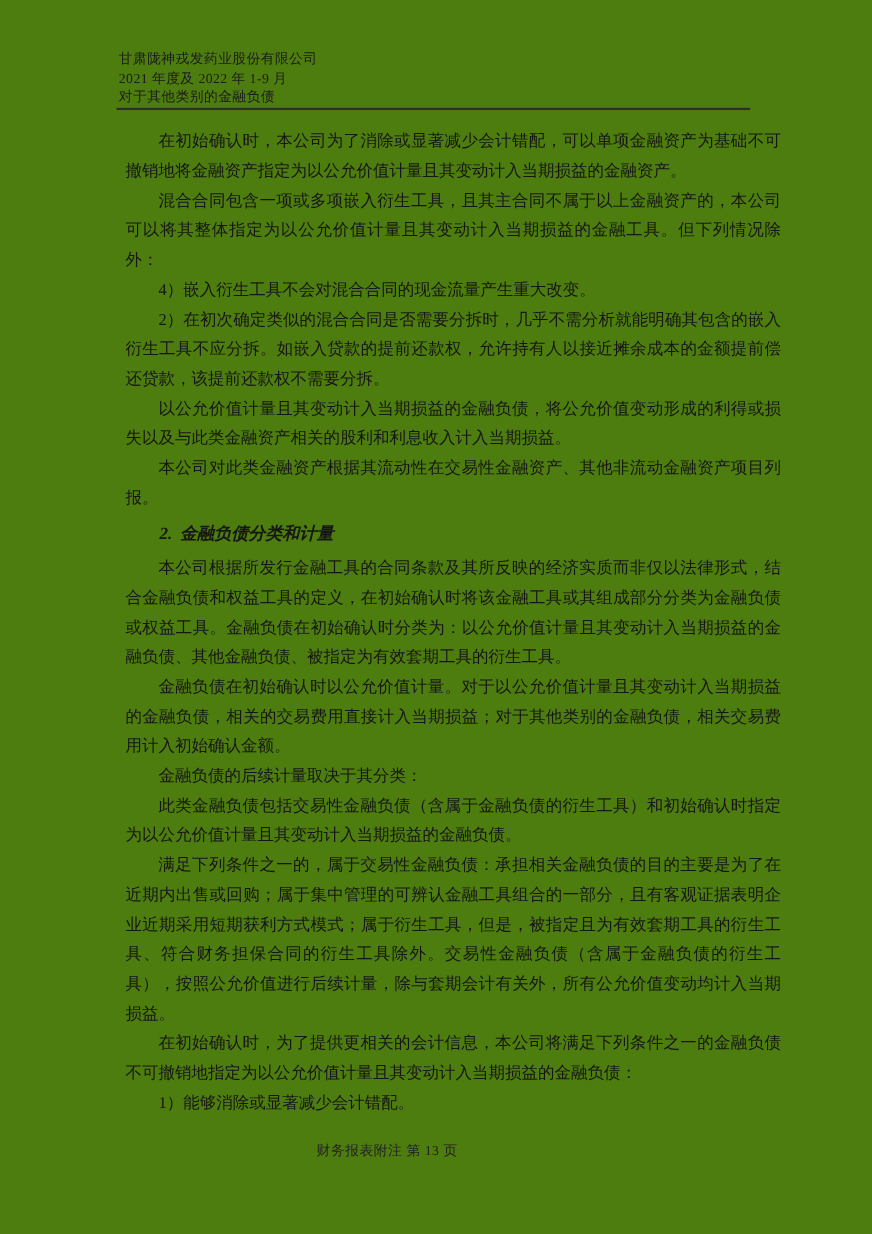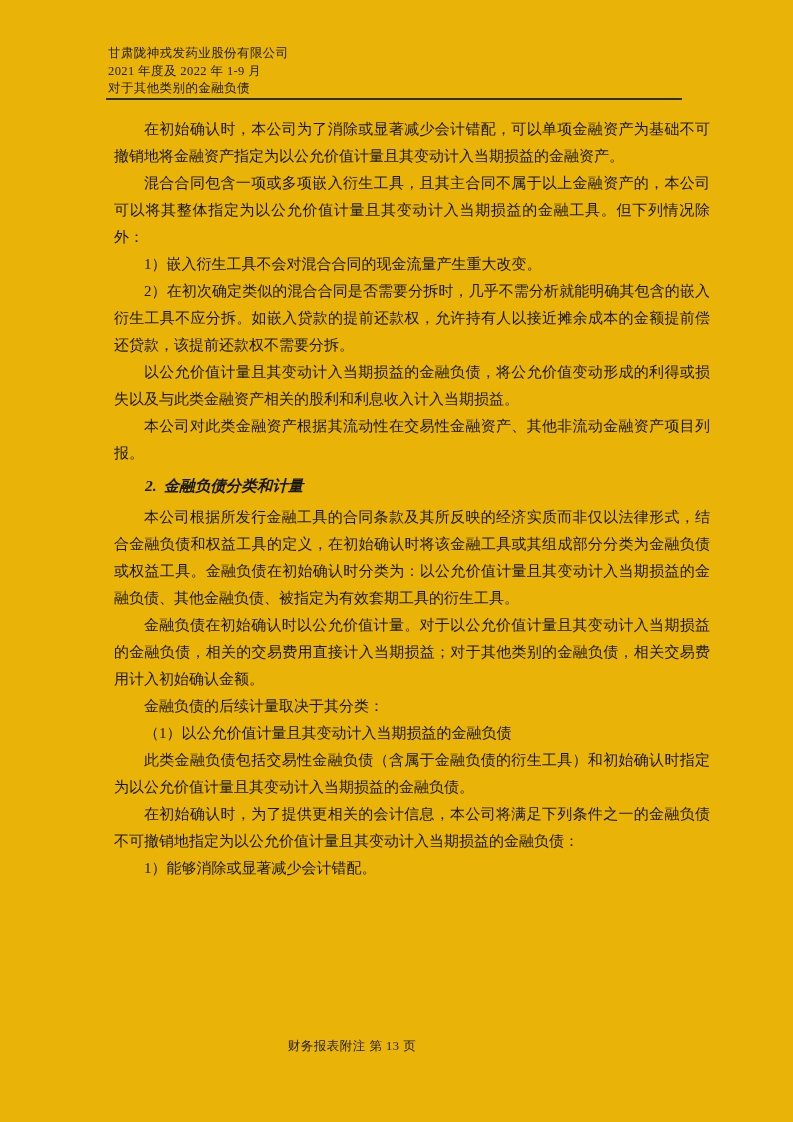--- a/index.html
+++ b/index.html
@@ -4,21 +4,21 @@
 <style>
   html, body {
     margin: 0;
     padding: 0;
     background: #ffffff;
   }
   .page {
     position: relative;
     width: 793px;
     height: 1122px;
-    background: #eab308;
+    background: #4d7c0f;
     overflow: hidden;
     font-family: "Liberation Serif", "DejaVu Serif", serif;
     color: #1b1b1b;
   }
   .doc-header {
     position: absolute;
     left: 108px;
     top: 45px;
     font-size: 12.5px;
     line-height: 17.5px;
@@ -78,32 +78,32 @@
     <div>甘肃陇神戎发药业股份有限公司</div>
     <div>2021 年度及 2022 年 1-9 月</div>
     <div>对于其他类别的金融负债</div>
   </header>
 
   <div class="rule"></div>
 
   <main class="doc-body">
     <p>在初始确认时，本公司为了消除或显著减少会计错配，可以单项金融资产为基础不可撤销地将金融资产指定为以公允价值计量且其变动计入当期损益的金融资产。</p>
     <p>混合合同包含一项或多项嵌入衍生工具，且其主合同不属于以上金融资产的，本公司可以将其整体指定为以公允价值计量且其变动计入当期损益的金融工具。但下列情况除外：</p>
-    <p>1）嵌入衍生工具不会对混合合同的现金流量产生重大改变。</p>
+    <p>4）嵌入衍生工具不会对混合合同的现金流量产生重大改变。</p>
     <p>2）在初次确定类似的混合合同是否需要分拆时，几乎不需分析就能明确其包含的嵌入衍生工具不应分拆。如嵌入贷款的提前还款权，允许持有人以接近摊余成本的金额提前偿还贷款，该提前还款权不需要分拆。</p>
     <p>以公允价值计量且其变动计入当期损益的金融负债，将公允价值变动形成的利得或损失以及与此类金融资产相关的股利和利息收入计入当期损益。</p>
     <p>本公司对此类金融资产根据其流动性在交易性金融资产、其他非流动金融资产项目列报。</p>
 
     <p class="heading"><span class="num">2.</span><span>金融负债分类和计量</span></p>
 
     <p>本公司根据所发行金融工具的合同条款及其所反映的经济实质而非仅以法律形式，结合金融负债和权益工具的定义，在初始确认时将该金融工具或其组成部分分类为金融负债或权益工具。金融负债在初始确认时分类为：以公允价值计量且其变动计入当期损益的金融负债、其他金融负债、被指定为有效套期工具的衍生工具。</p>
     <p>金融负债在初始确认时以公允价值计量。对于以公允价值计量且其变动计入当期损益的金融负债，相关的交易费用直接计入当期损益；对于其他类别的金融负债，相关交易费用计入初始确认金额。</p>
     <p>金融负债的后续计量取决于其分类：</p>
-    <p>（1）以公允价值计量且其变动计入当期损益的金融负债</p>
     <p>此类金融负债包括交易性金融负债（含属于金融负债的衍生工具）和初始确认时指定为以公允价值计量且其变动计入当期损益的金融负债。</p>
+    <p>满足下列条件之一的，属于交易性金融负债：承担相关金融负债的目的主要是为了在近期内出售或回购；属于集中管理的可辨认金融工具组合的一部分，且有客观证据表明企业近期采用短期获利方式模式；属于衍生工具，但是，被指定且为有效套期工具的衍生工具、符合财务担保合同的衍生工具除外。交易性金融负债（含属于金融负债的衍生工具），按照公允价值进行后续计量，除与套期会计有关外，所有公允价值变动均计入当期损益。</p>
     <p>在初始确认时，为了提供更相关的会计信息，本公司将满足下列条件之一的金融负债不可撤销地指定为以公允价值计量且其变动计入当期损益的金融负债：</p>
     <p>1）能够消除或显著减少会计错配。</p>
   </main>
 
   <footer class="doc-footer">
     <span>财务报表附注 第 13 页</span>
   </footer>
 
 </div>
 

